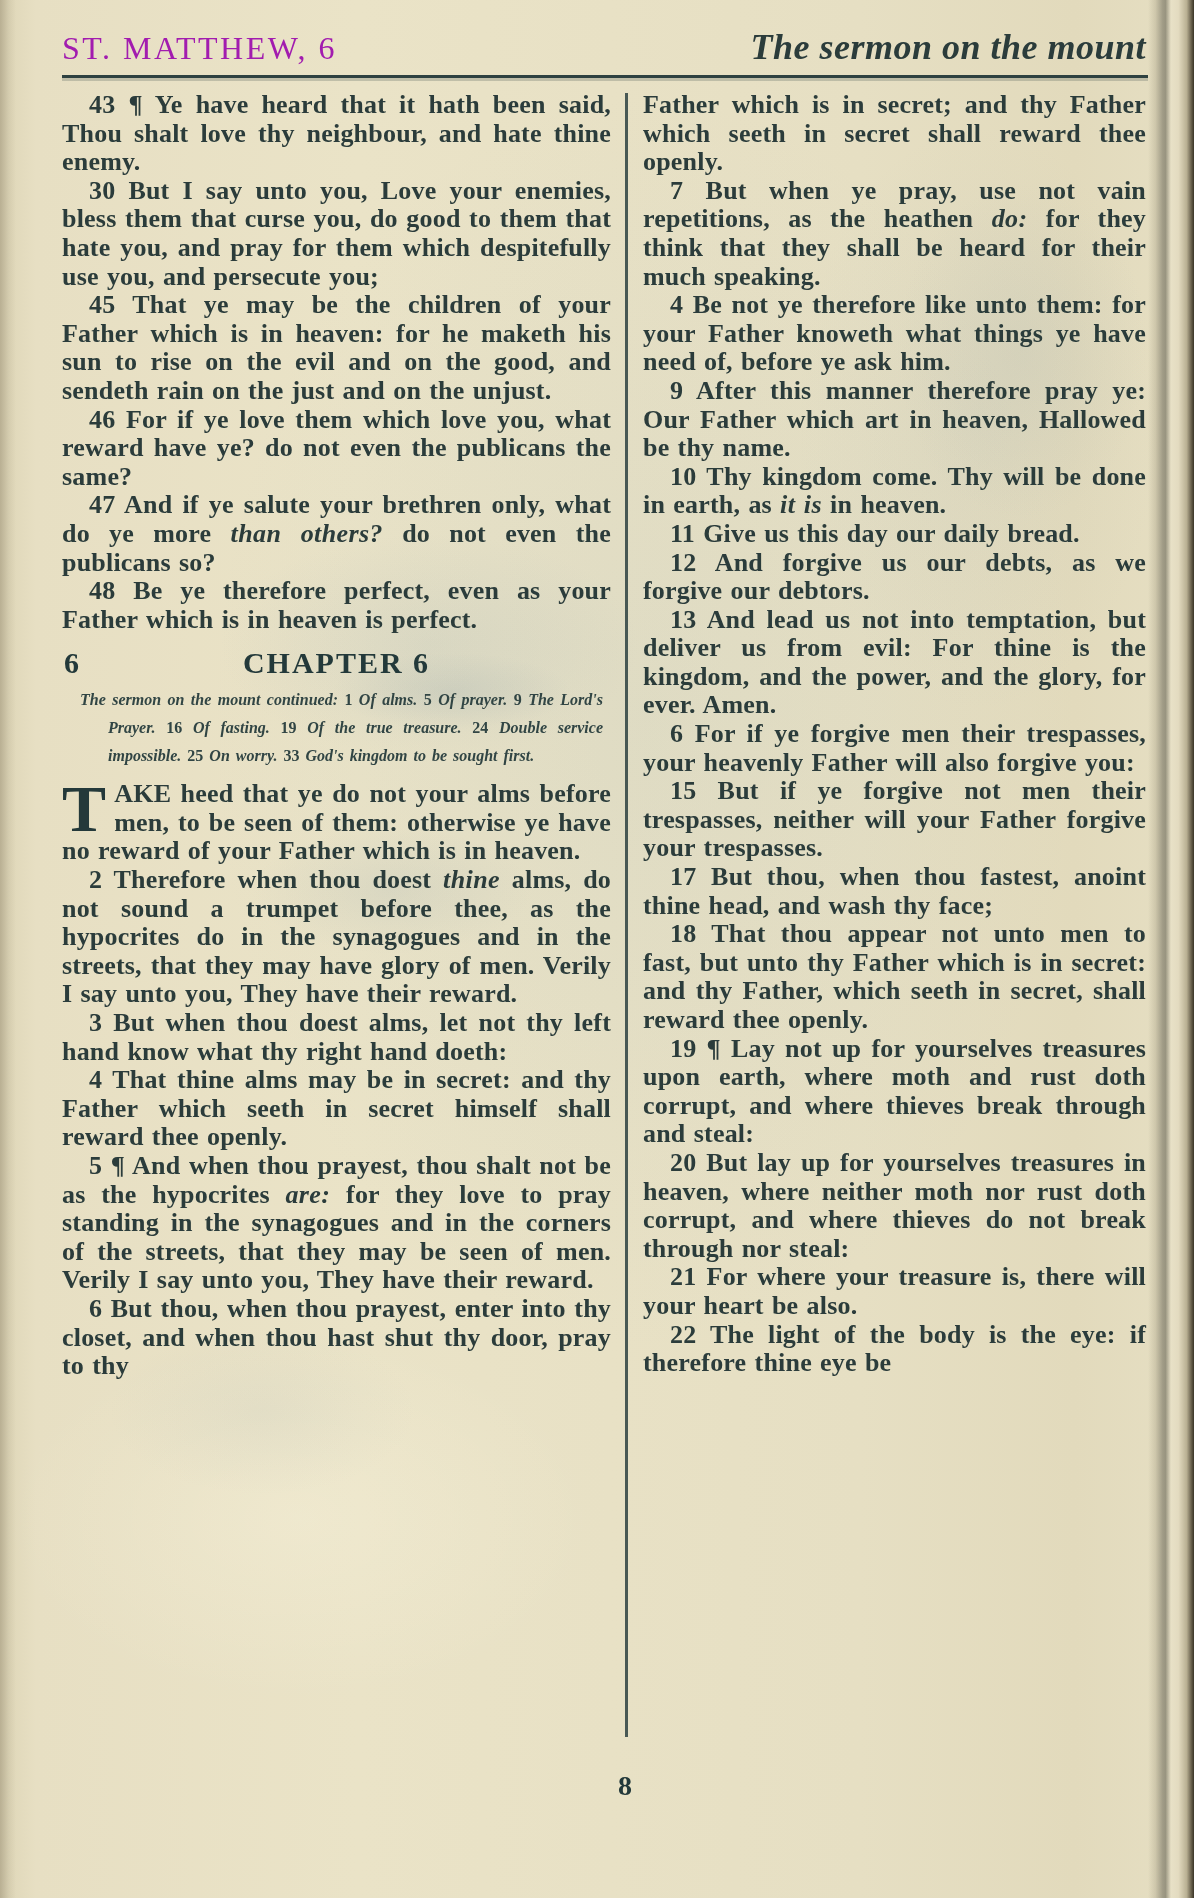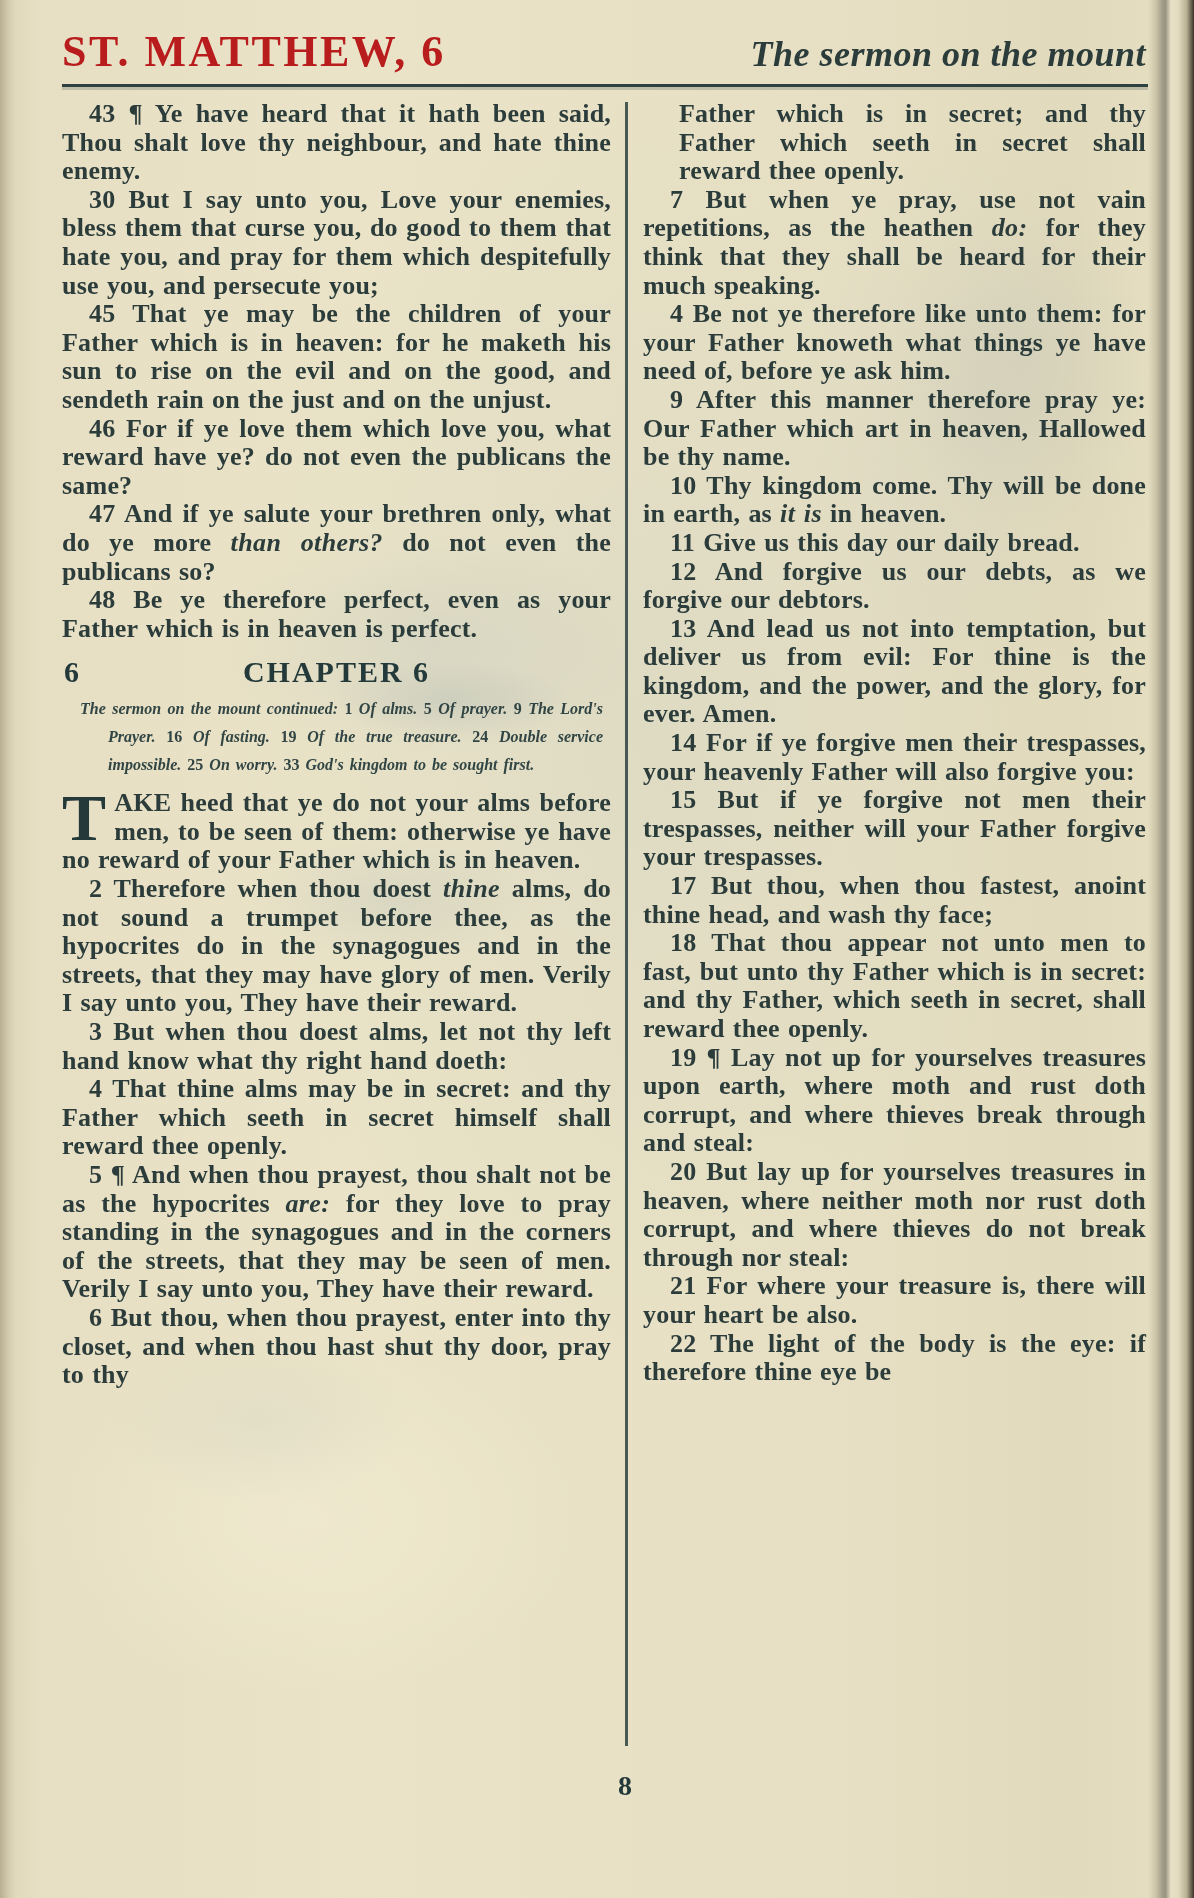--- a/index.html
+++ b/index.html
@@ -12,21 +12,21 @@
       radial-gradient(ellipse 300px 160px at 36% 34%, rgba(160,175,178,0.18), transparent 70%),
       radial-gradient(ellipse 260px 420px at 82% 22%, rgba(165,178,180,0.12), transparent 70%),
       radial-gradient(ellipse 420px 260px at 25% 80%, rgba(255,250,230,0.25), transparent 70%),
       linear-gradient(90deg,#ddd5b6 0%,#e7dfc3 3%,#eae3c7 30%,#e6dfc3 72%,#e2dabc 90%,#e6dfc3 100%),
       #e6dfc2;
   }
   .page{position:absolute;inset:0;padding:26px 0 0 62px;box-sizing:border-box;}
   .content{width:1086px;}
 
   .running-head{display:flex;justify-content:space-between;align-items:baseline;}
-  .head-left{font-weight:bold;font-size:44px;letter-spacing:2.5px;color:#b91c1c;}
+  .head-left{font-weight:normal;font-size:32px;letter-spacing:2.5px;color:#a21caf;}
   .head-right{font-weight:bold;font-style:italic;font-size:36px;letter-spacing:.5px;padding-right:2px;}
 
   .rule{height:3px;background:#2e4140;margin-top:7px;box-shadow:0 3px 0 rgba(46,65,64,.22);}
 
   .columns{
     display:flex;margin-top:13px;min-height:1646px;
     background:
       radial-gradient(ellipse 170px 55px at 390px 600px, rgba(148,165,170,0.22), transparent 70%),
       radial-gradient(ellipse 200px 90px at 330px 800px, rgba(148,165,170,0.16), transparent 70%),
       radial-gradient(ellipse 180px 240px at 960px 260px, rgba(150,166,170,0.13), transparent 70%),
@@ -37,21 +37,21 @@
   .col-left{width:549px;}
   .divider{width:3px;background:#324544;opacity:.88;margin:2px 15px 0 14px;}
   .col-right{flex:1;padding-right:2px;}
 
   p.verse{
     margin:0;text-indent:27px;text-align:justify;
     font-size:26px;line-height:28.6px;font-weight:bold;
     letter-spacing:.2px;word-spacing:1.5px;
   }
   p.verse i{letter-spacing:.4px;}
-  p.cont{text-indent:0;margin-left:36px;}
+  p.cont{text-indent:0;}
 
   .chapter-row{position:relative;text-align:center;font-weight:bold;font-size:30px;
     letter-spacing:2px;margin:13px 0 7px;line-height:32px;color:#23393a;}
   .chapter-margin{position:absolute;left:2px;letter-spacing:0;}
 
   p.summary{
     margin:2px 0 10px;font-weight:bold;font-style:italic;
     font-size:16px;line-height:28px;text-align:justify;
     padding-left:46px;text-indent:-28px;padding-right:8px;
     word-spacing:2px;color:#314544;
@@ -112,21 +112,21 @@
       <div class="divider"></div>
       <div class="col col-right" id="col-right">
           <p class="verse cont">Father which is in secret; and thy Father which seeth in secret shall reward thee openly.</p>
           <p class="verse">7 But when ye pray, use not vain repetitions, as the heathen <i>do:</i> for they think that they shall be heard for their much speaking.</p>
           <p class="verse">4 Be not ye therefore like unto them: for your Father knoweth what things ye have need of, before ye ask him.</p>
           <p class="verse">9 After this manner therefore pray ye: Our Father which art in heaven, Hallowed be thy name.</p>
           <p class="verse">10 Thy kingdom come. Thy will be done in earth, as <i>it is</i> in heaven.</p>
           <p class="verse">11 Give us this day our daily bread.</p>
           <p class="verse">12 And forgive us our debts, as we forgive our debtors.</p>
           <p class="verse">13 And lead us not into temptation, but deliver us from evil: For thine is the kingdom, and the power, and the glory, for ever. Amen.</p>
-          <p class="verse">14 For if ye forgive men their trespasses, your heavenly Father will also forgive you:</p>
+          <p class="verse">6 For if ye forgive men their trespasses, your heavenly Father will also forgive you:</p>
           <p class="verse">15 But if ye forgive not men their trespasses, neither will your Father forgive your trespasses.</p>
           <p class="verse">17 But thou, when thou fastest, anoint thine head, and wash thy face;</p>
           <p class="verse">18 That thou appear not unto men to fast, but unto thy Father which is in secret: and thy Father, which seeth in secret, shall reward thee openly.</p>
           <p class="verse">19 ¶ Lay not up for yourselves treasures upon earth, where moth and rust doth corrupt, and where thieves break through and steal:</p>
           <p class="verse">20 But lay up for yourselves treasures in heaven, where neither moth nor rust doth corrupt, and where thieves do not break through nor steal:</p>
           <p class="verse">21 For where your treasure is, there will your heart be also.</p>
           <p class="verse">22 The light of the body is the eye: if therefore thine eye be</p>
         </div>
     </div>
   </div>

